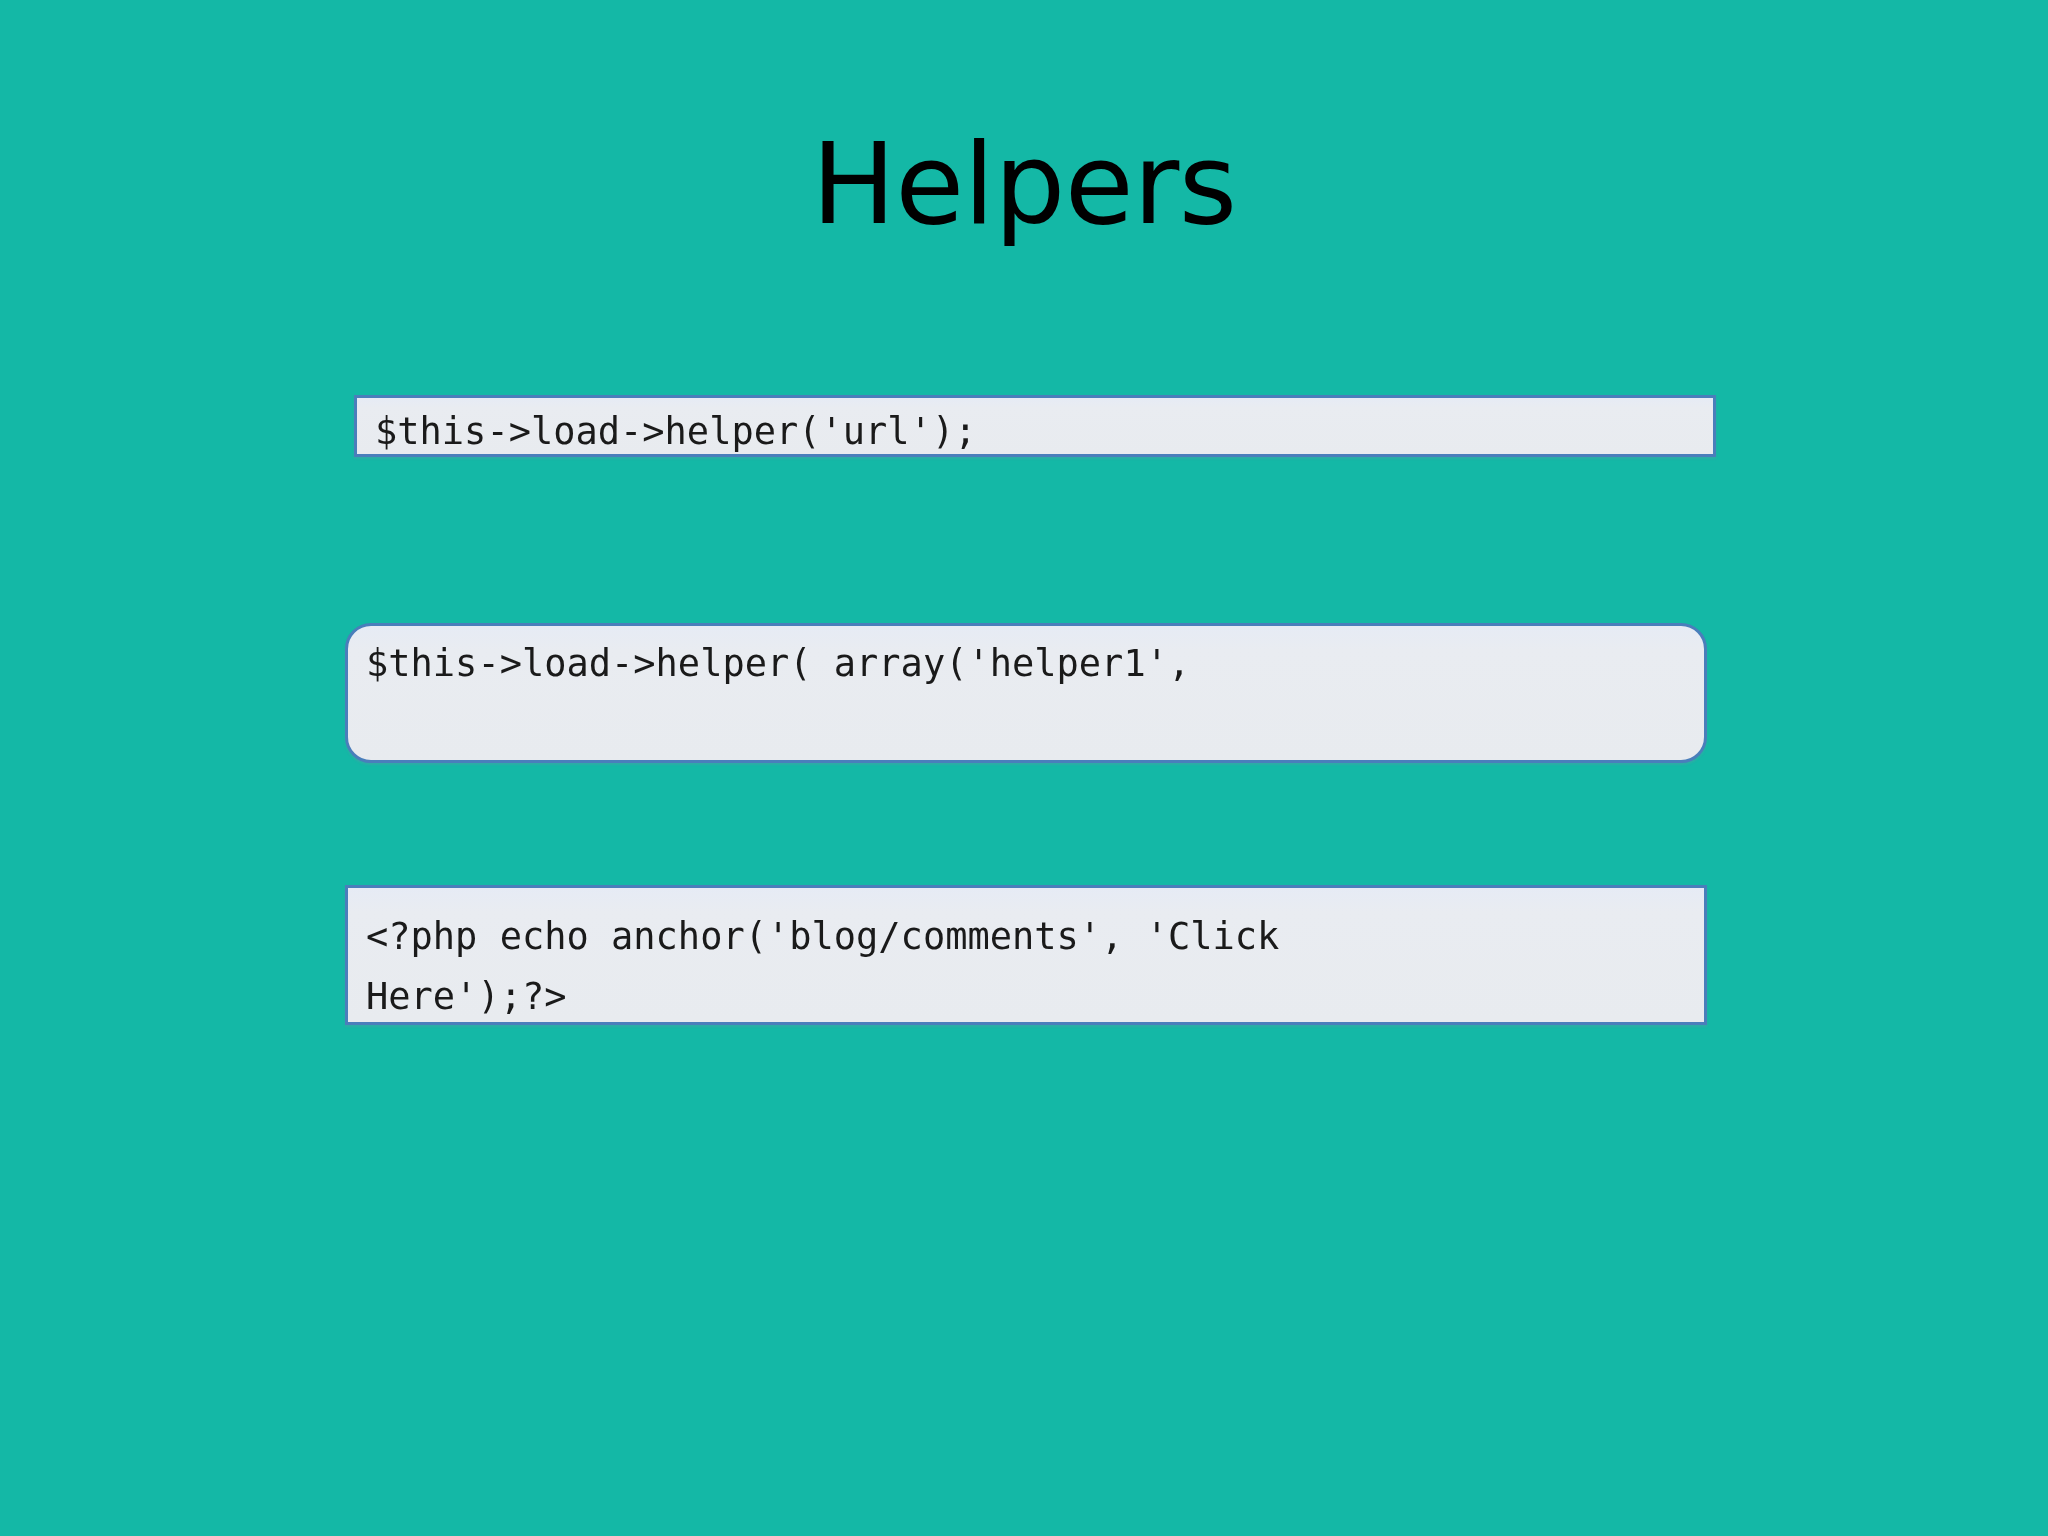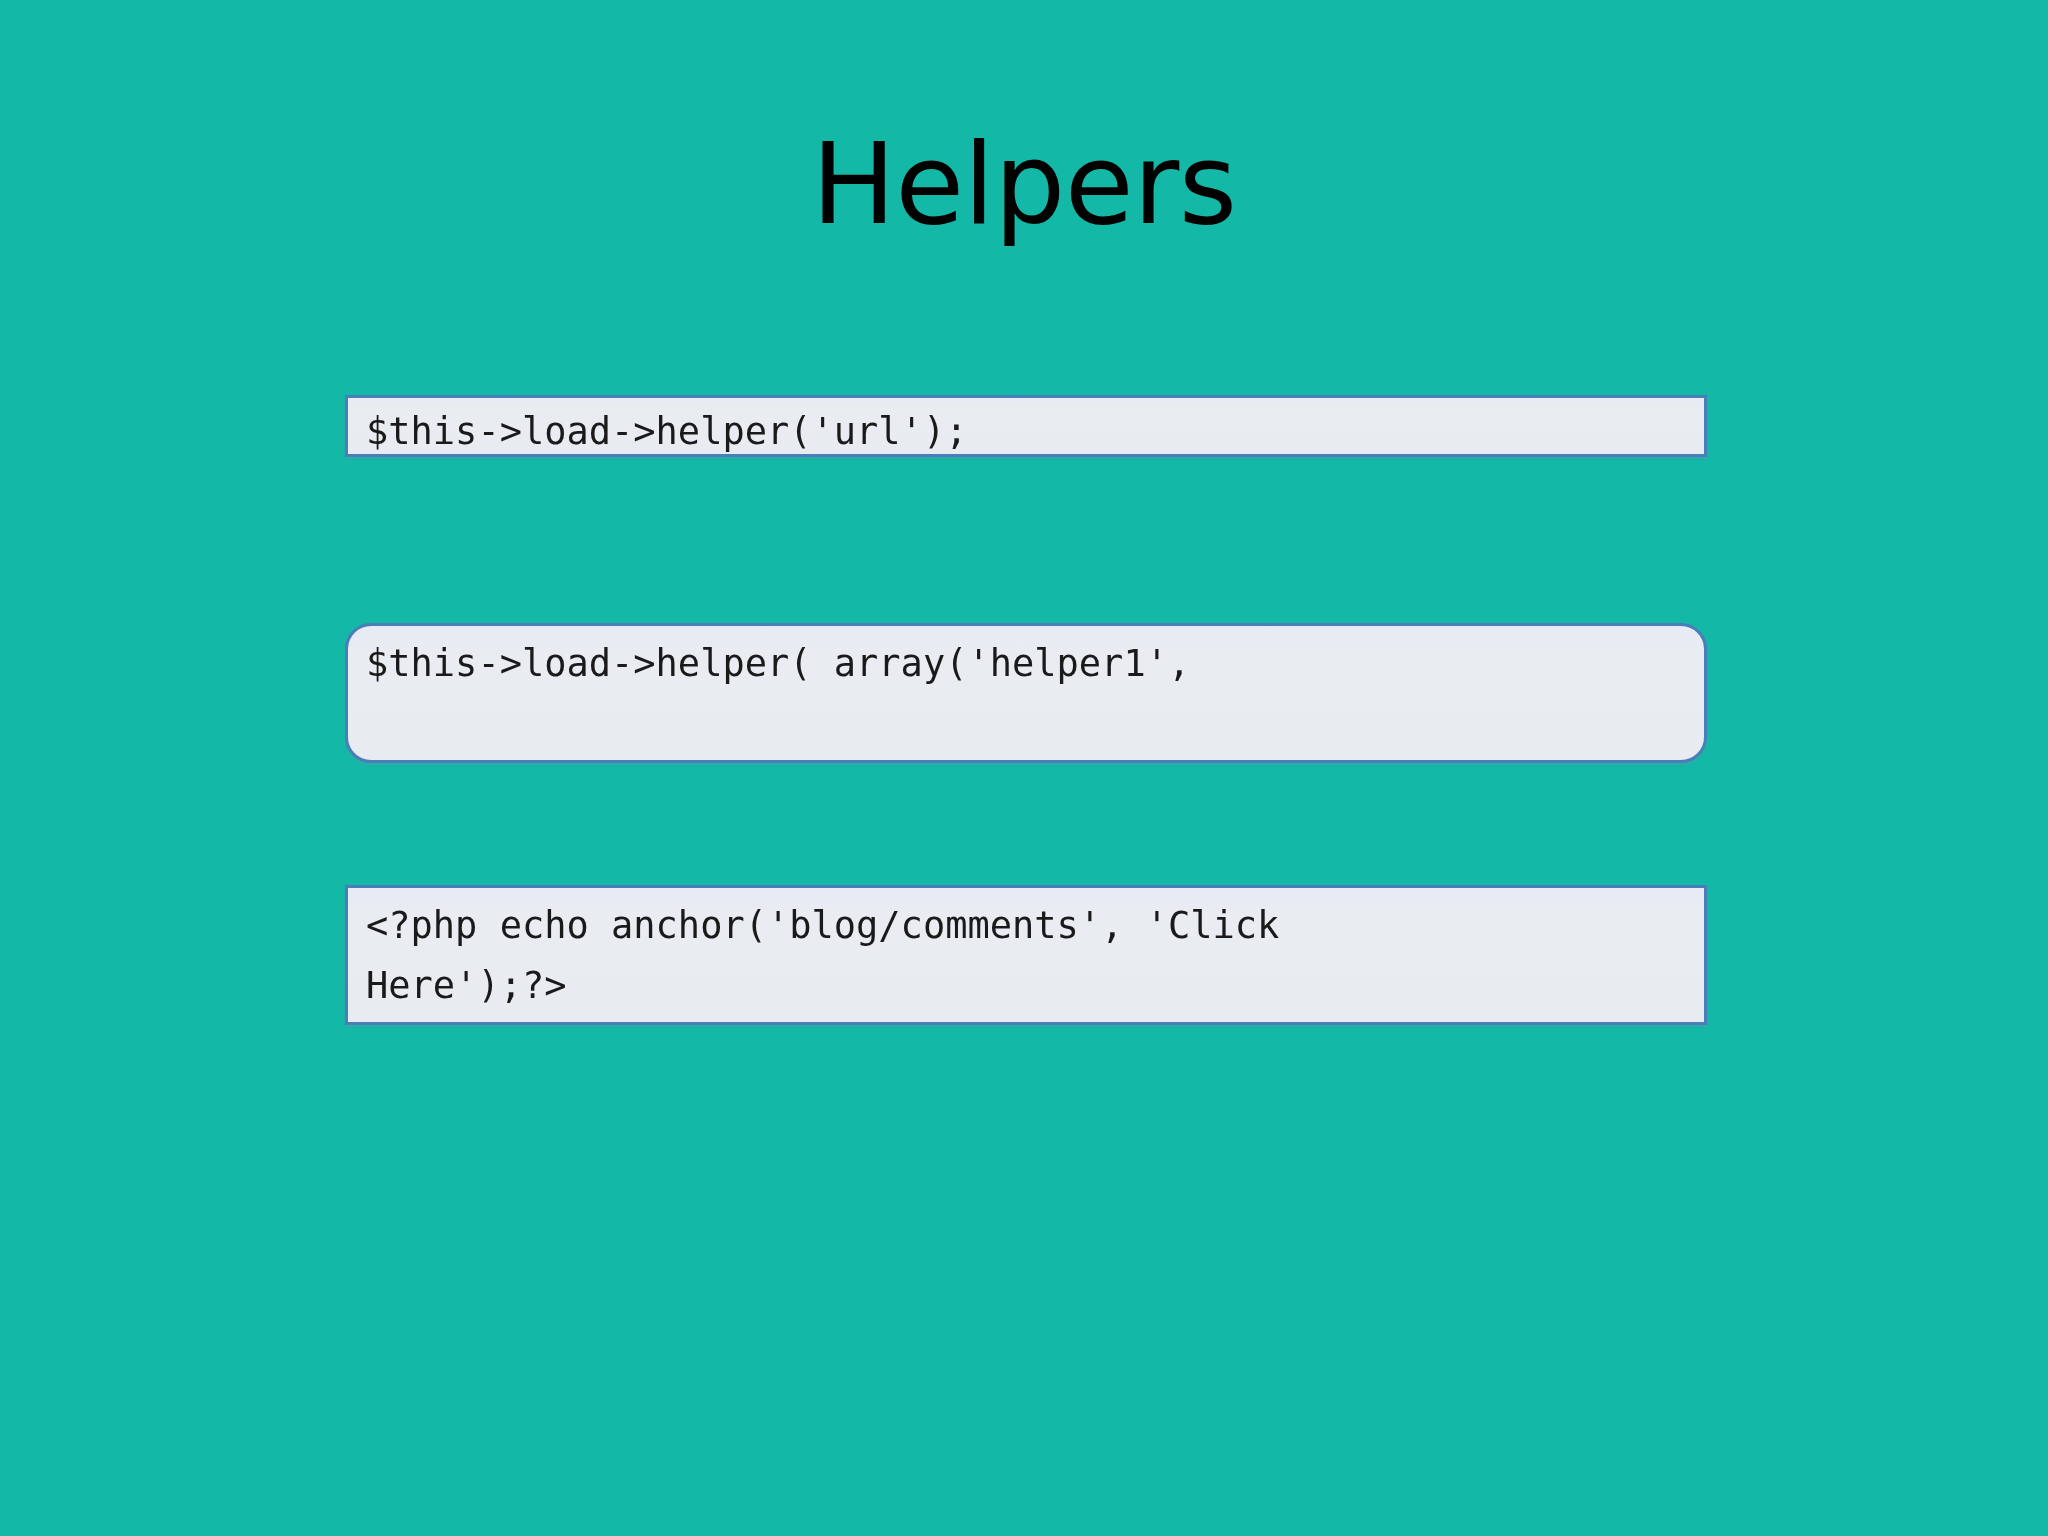--- a/index.html
+++ b/index.html
@@ -52,23 +52,23 @@
     font-family: "DejaVu Sans Mono", "Liberation Mono", monospace;
     font-size: 37px;
     line-height: 60px;
     color: #1a1a1a;
     white-space: pre-wrap;
     word-break: break-word;
     letter-spacing: 0px;
     margin: 0;
   }
 
-  #code-box-1 { top: 395px; height: 62px; padding-top: 4px; }
+  #code-box-1 { top: 395px; height: 62px; padding-top: 4px; margin-left: 9px; }
   #code-box-2 { top: 623px; height: 140px; padding-top: 8px; border-radius: 26px; }
-  #code-box-3 { top: 885px; height: 140px; padding-top: 8px; }
+  #code-box-3 { top: 885px; height: 140px; padding-top: 19px; }
 </style>
 </head>
 <body>
 
 <div id="slide">
 
   <div id="slide-title">Helpers</div>
 
   <div class="code-box" id="code-box-1">
     <pre class="code-text">$this-&gt;load-&gt;helper('url');</pre>

